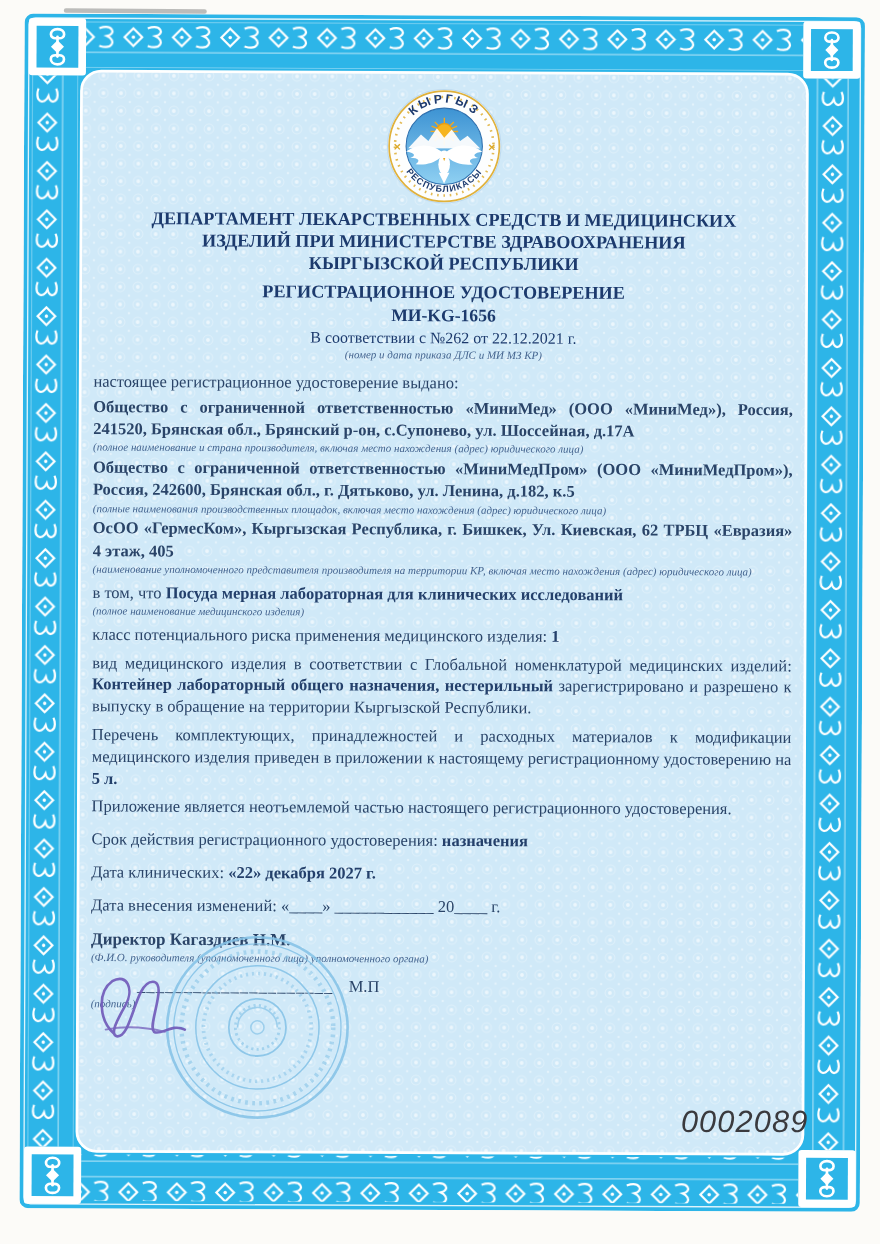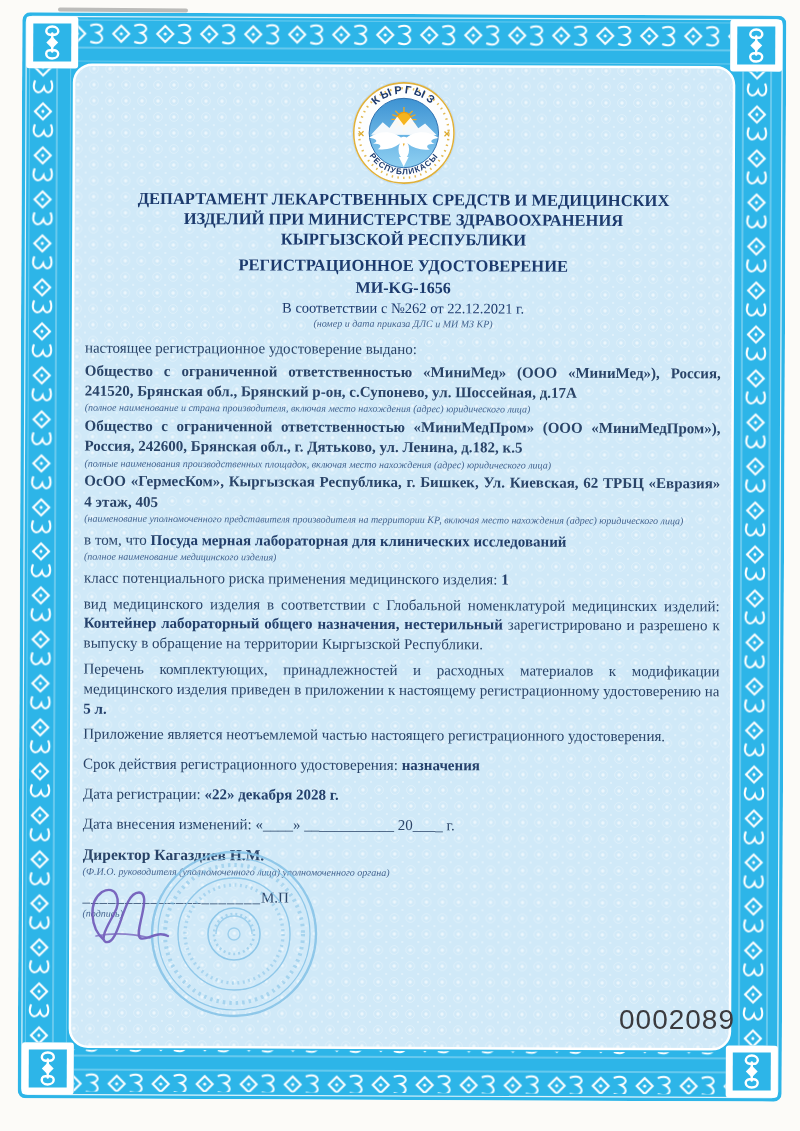--- a/index.html
+++ b/index.html
@@ -24,25 +24,25 @@
   .title-block .small-note { text-align:center; }
   p.line { margin:10px 0 0; }
   p.para { margin:6px 0 0; text-align:justify; }
   p.bold-para { margin:2px 0 0; font-weight:bold; text-align:justify; line-height:1.36; }
   p.note { margin:1px 0 0; }
   b { color:#24406b; }
   .mt8 { margin-top:8px; } .mt10 { margin-top:10px; } .mt12 { margin-top:12px; }
   .mt14 { margin-top:14px; }
   .director { font-weight:bold; font-size:15.5px; }
   .sig-row { margin-top:16px; }
-  .sig-line-text { letter-spacing:1px; }
-  .mp-label { }
+  .sig-line-text { letter-spacing:1px;margin-left:42px; }
+  .mp-label { margin-left:14px; }
   .serial { position:absolute; left:585px; top:1004px; width:150px; text-align:right;
             font-family:"Liberation Sans","DejaVu Sans",sans-serif; font-size:28px;
-            color:#3a3a3e; letter-spacing:1px; }
+            color:#3a3a3e; letter-spacing:1px;font-style:italic; }
   .stamp-svg { position:absolute; left:146px; top:846px; width:176px; height:176px;
                opacity:.88; pointer-events:none; }
   .signature-svg { position:absolute; left:76px; top:878px; width:180px; height:80px;
                    pointer-events:none; }
 </style>
 </head>
 <body>
 
 <div class="page">
   <div class="scan-artifact"></div>
@@ -182,21 +182,21 @@
       <p class="para mt8"><span>класс потенциального риска применения медицинского изделия: </span><b>1</b></p>
 
       <p class="para mt8"><span>вид медицинского изделия в соответствии с Глобальной номенклатурой медицинских изделий: </span><b>Контейнер лабораторный общего назначения, нестерильный</b><span> зарегистрировано и разрешено к выпуску в обращение на территории Кыргызской Республики.</span></p>
 
       <p class="para mt8"><span>Перечень комплектующих, принадлежностей и расходных материалов к модификации медицинского изделия приведен в приложении к настоящему регистрационному удостоверению на </span><b>5 л.</b></p>
 
       <p class="para mt8">Приложение является неотъемлемой частью настоящего регистрационного удостоверения.</p>
 
       <p class="line mt10"><span>Срок действия регистрационного удостоверения: </span><b>назначения</b></p>
 
-      <p class="line mt12"><span>Дата регистрации: </span><b>«22» декабря 2028 г.</b></p>
+      <p class="line mt12"><span>Дата клинических: </span><b>«22» декабря 2027 г.</b></p>
 
       <p class="line mt12">Дата внесения изменений: «____» ____________ 20____ г.</p>
 
       <p class="line mt14 director">Директор Кагаздиев Н.М.</p>
       <p class="note small-note">(Ф.И.О. руководителя (уполномоченного лица) уполномоченного органа)</p>
 
       <p class="line sig-row"><span class="sig-line-text">_____________________</span><span class="mp-label">М.П</span></p>
       <p class="note small-note">(подпись)</p>
     </div>
   </div>

